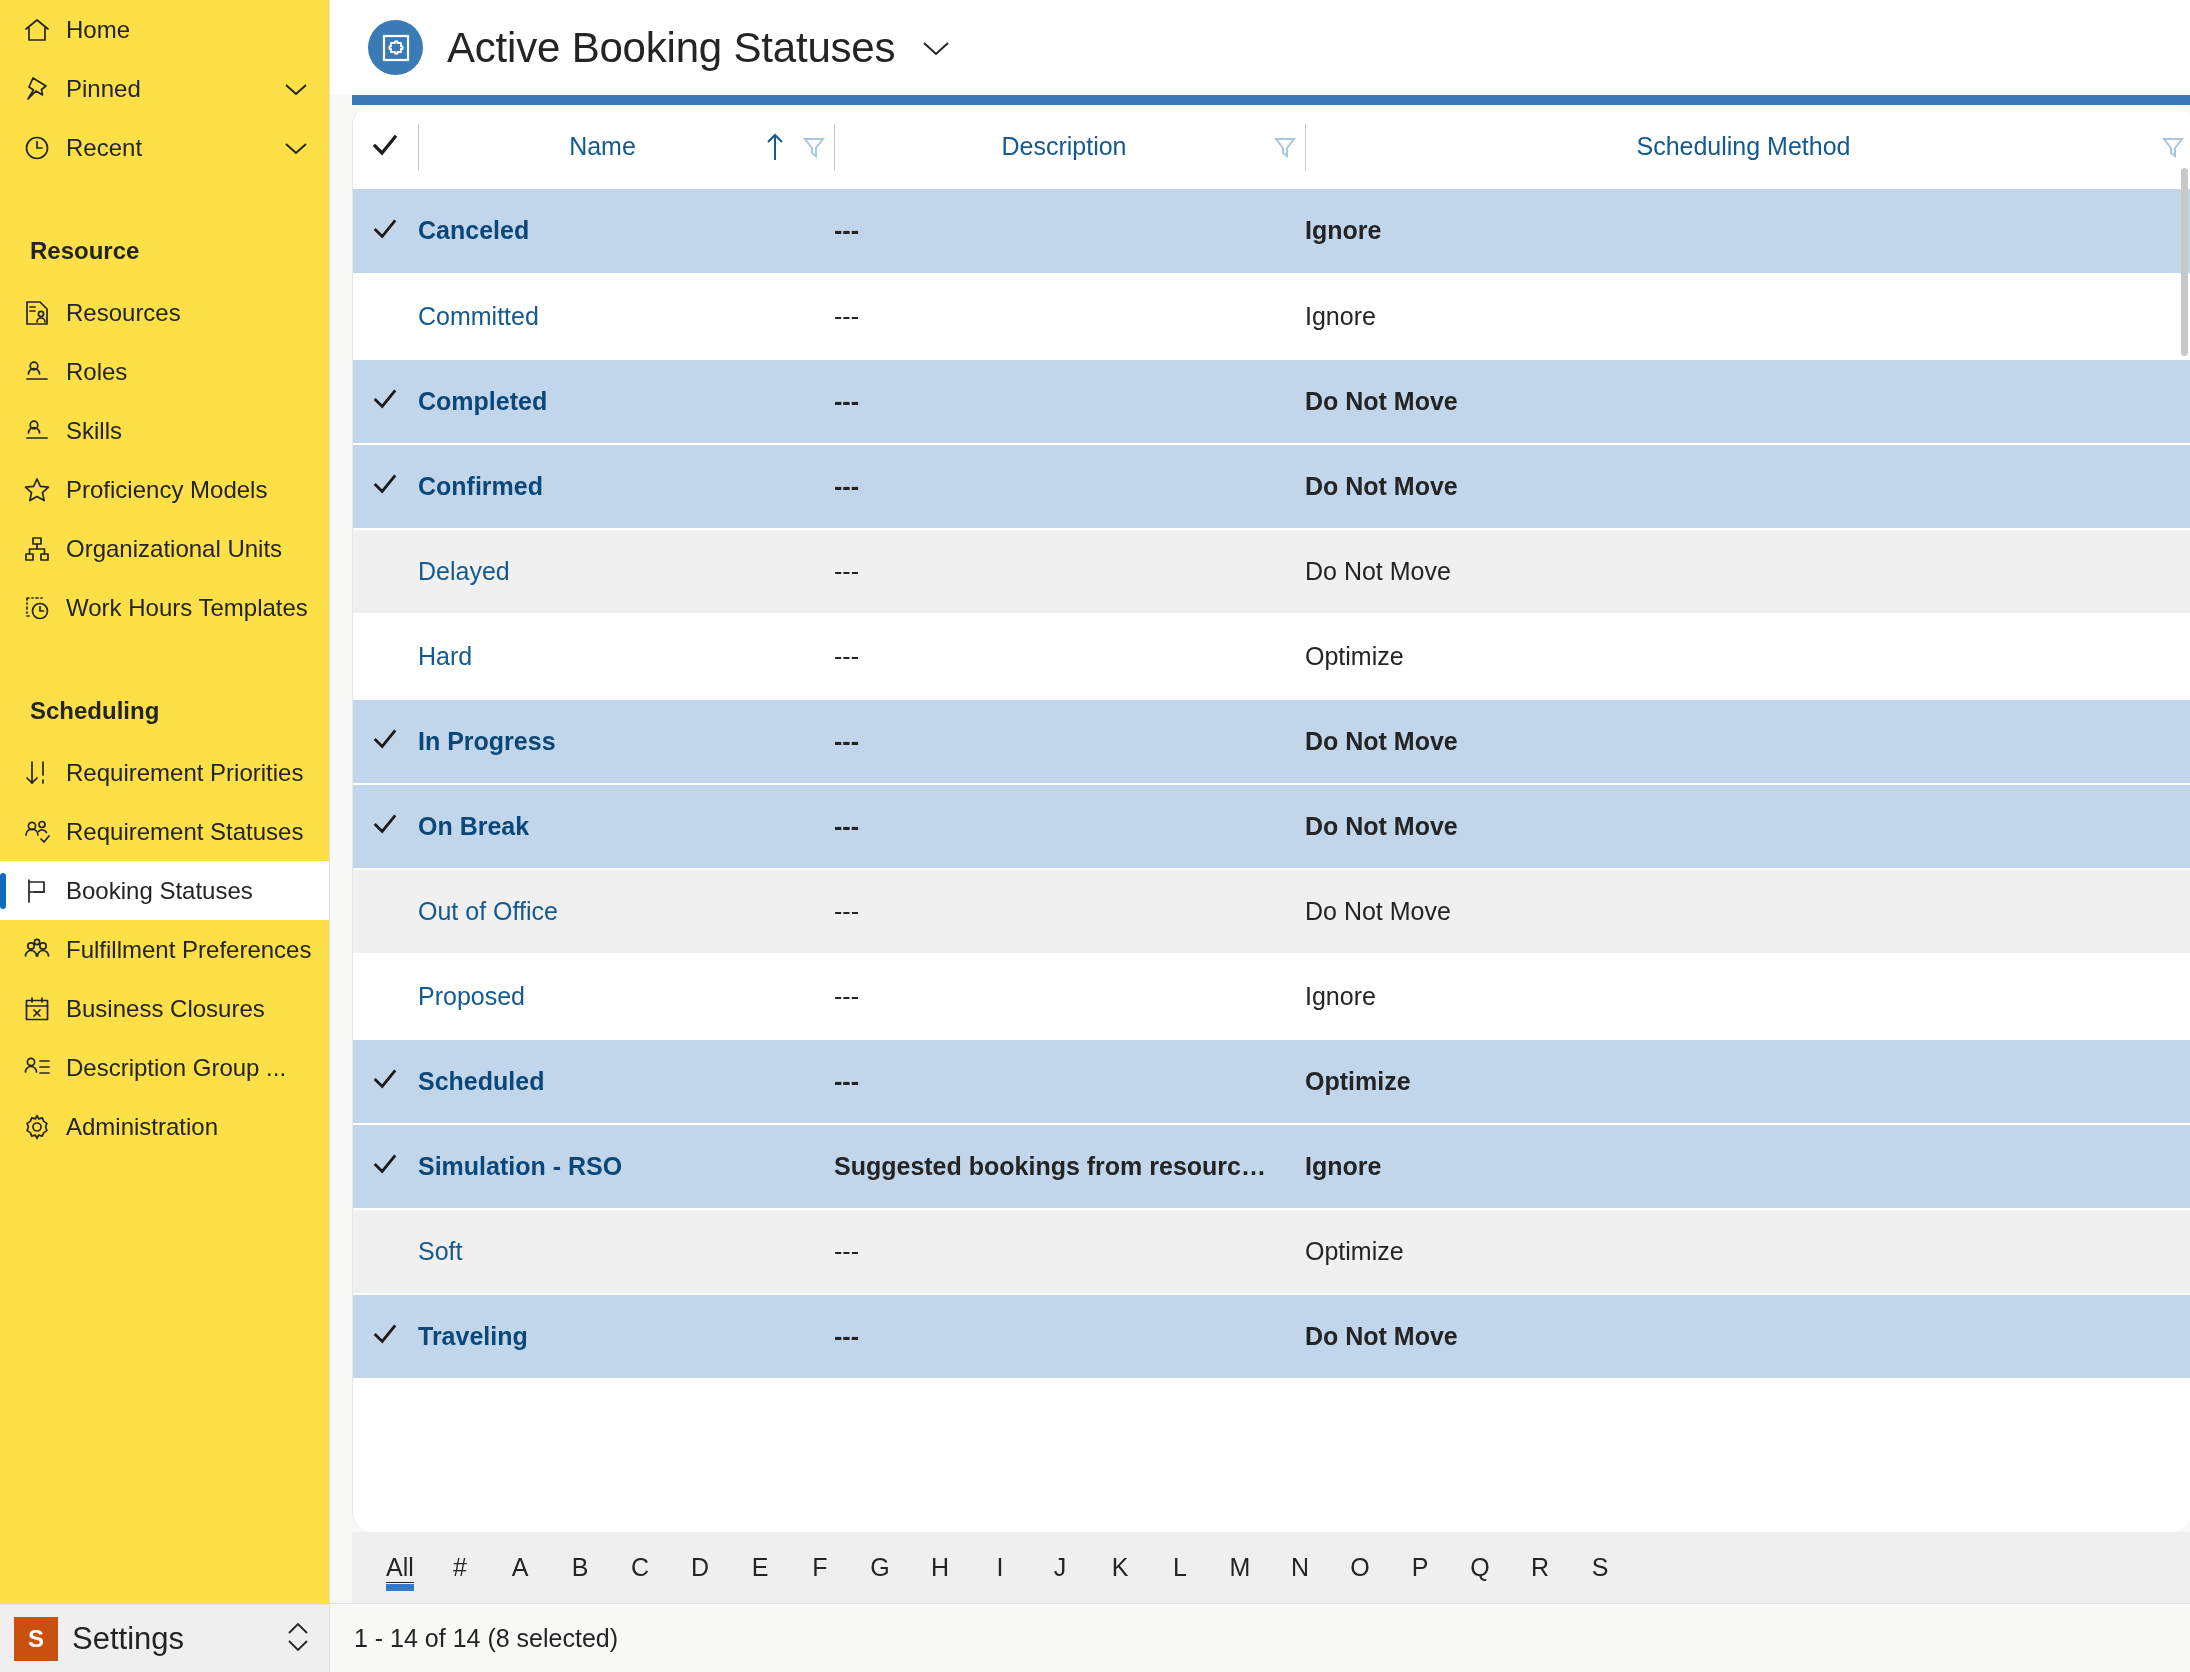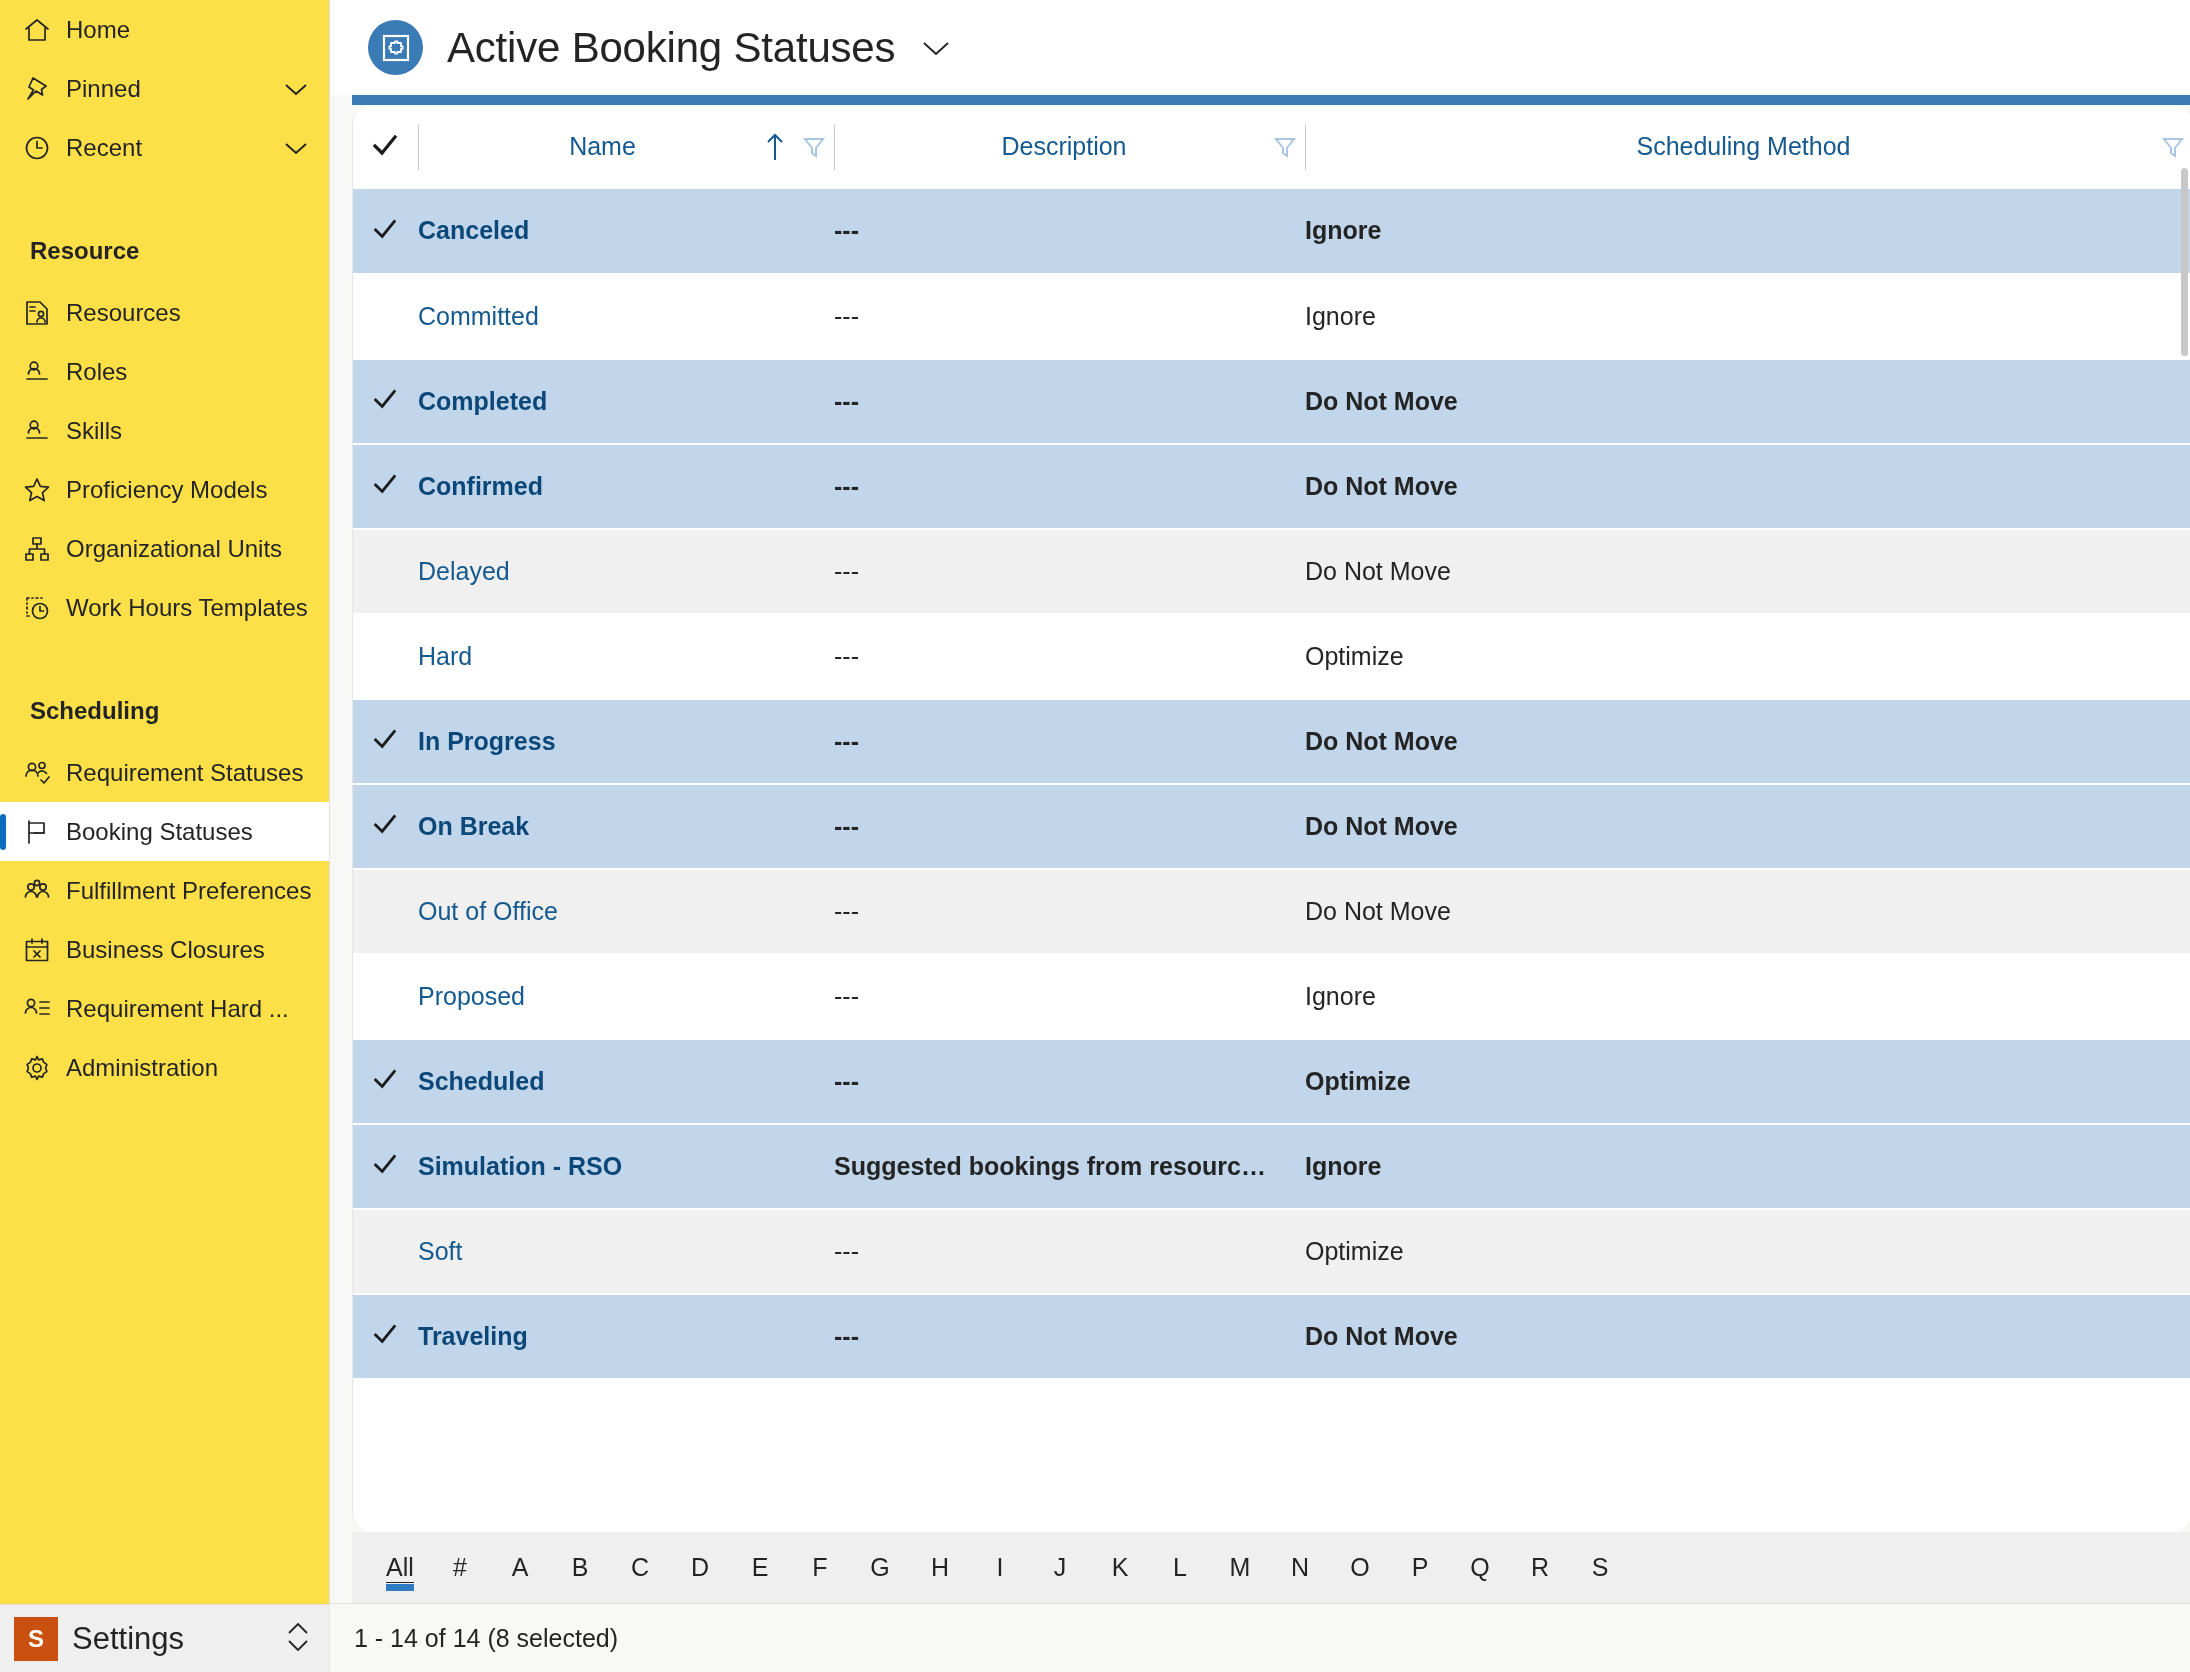--- a/index.html
+++ b/index.html
@@ -376,20 +376,31 @@
               <polyline points="18,13.5 18,18 21.5,18"></polyline>
             </svg>
           </span>
           <span class="lbl">Work Hours Templates</span>
         </div>
         <div class="spacer-sm"></div>
         <div class="nav-group-title">Scheduling</div>
         <div class="nav-item">
           <span class="ico">
             <svg width="30" height="30" viewBox="0 0 30 30" fill="none" stroke="#242424" stroke-width="1.7" stroke-linecap="round" stroke-linejoin="round">
+              <line x1="10" y1="4" x2="10" y2="25"></line>
+              <polyline points="5,20 10,25 15,20"></polyline>
+              <line x1="21" y1="4" x2="21" y2="17"></line>
+              <line x1="21" y1="22" x2="21" y2="25"></line>
+            </svg>
+          </span>
+          <span class="lbl">Requirement Priorities</span>
+        </div>
+        <div class="nav-item">
+          <span class="ico">
+            <svg width="30" height="30" viewBox="0 0 30 30" fill="none" stroke="#242424" stroke-width="1.7" stroke-linecap="round" stroke-linejoin="round">
               <circle cx="10" cy="9" r="3.6"></circle>
               <path d="M4 18 a6 6 0 0 1 12 0"></path>
               <circle cx="20" cy="7.5" r="3"></circle>
               <path d="M16.5 14.5 a5 5 0 0 1 8 1"></path>
               <polyline points="19,22 22,25 27,19"></polyline>
             </svg>
           </span>
           <span class="lbl">Requirement Statuses</span>
         </div>
         <div class="nav-item selected">
@@ -430,21 +441,21 @@
         <div class="nav-item">
           <span class="ico">
             <svg width="30" height="30" viewBox="0 0 30 30" fill="none" stroke="#242424" stroke-width="1.7" stroke-linecap="round" stroke-linejoin="round">
               <circle cx="9" cy="9" r="3.6"></circle>
               <path d="M3.5 19 a5.5 5.5 0 0 1 11 0"></path>
               <line x1="18" y1="8" x2="27" y2="8"></line>
               <line x1="18" y1="14" x2="27" y2="14"></line>
               <line x1="18" y1="20" x2="27" y2="20"></line>
             </svg>
           </span>
-          <span class="lbl">Requirement Hard ...</span>
+          <span class="lbl">Description Group ...</span>
         </div>
         <div class="nav-item">
           <span class="ico">
             <svg width="30" height="30" viewBox="0 0 30 30" fill="none" stroke="#242424" stroke-width="1.7" stroke-linecap="round" stroke-linejoin="round">
               <circle cx="15" cy="15" r="4"></circle>
               <path d="M15 3.5 l1.6 3.4 3.7 -1 1.4 3.5 3.2 2 -1.3 3.6 1.3 3.6 -3.2 2 -1.4 3.5 -3.7 -1 -1.6 3.4 -1.6 -3.4 -3.7 1 -1.4 -3.5 -3.2 -2 1.3 -3.6 -1.3 -3.6 3.2 -2 1.4 -3.5 3.7 1 Z"></path>
             </svg>
           </span>
           <span class="lbl">Administration</span>
         </div>

